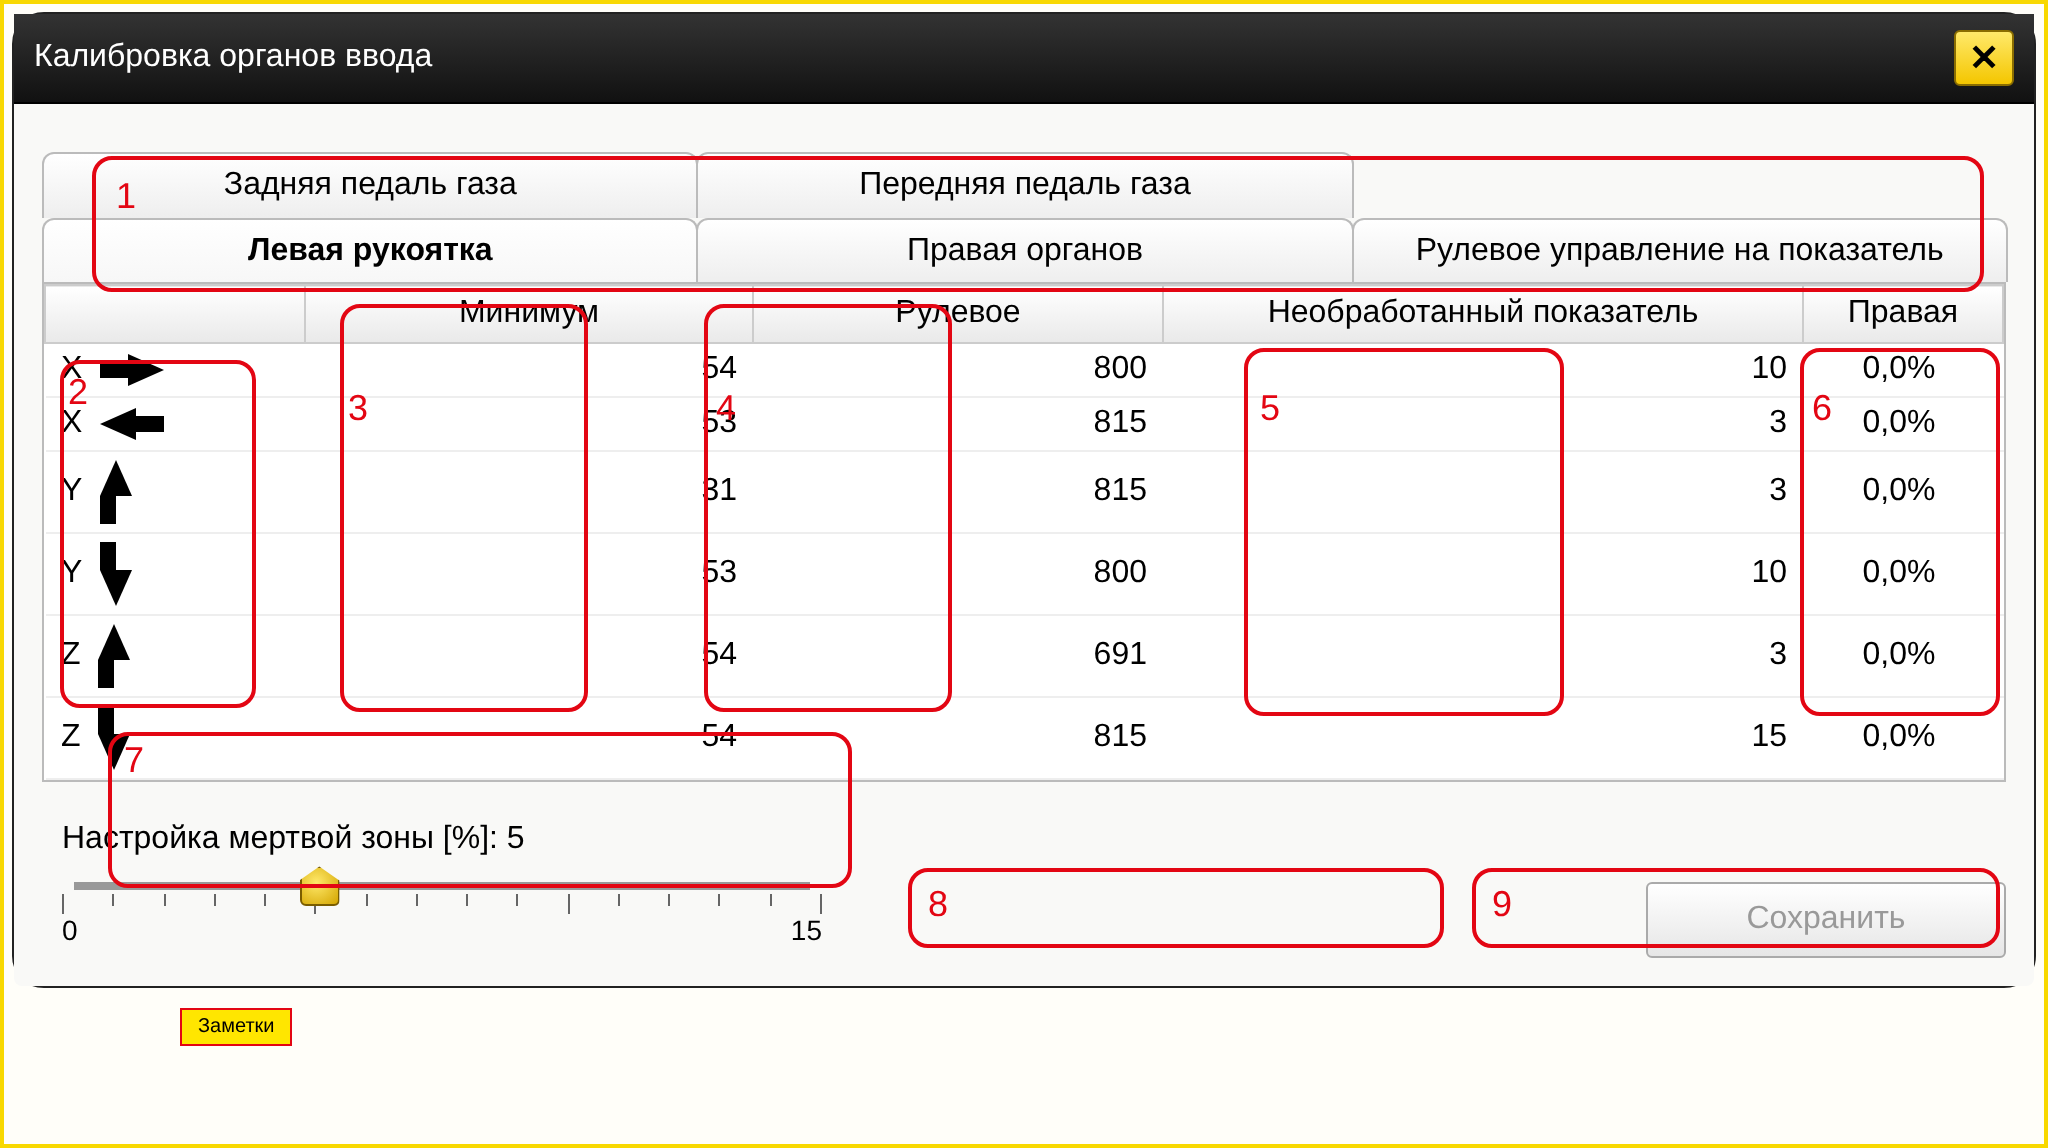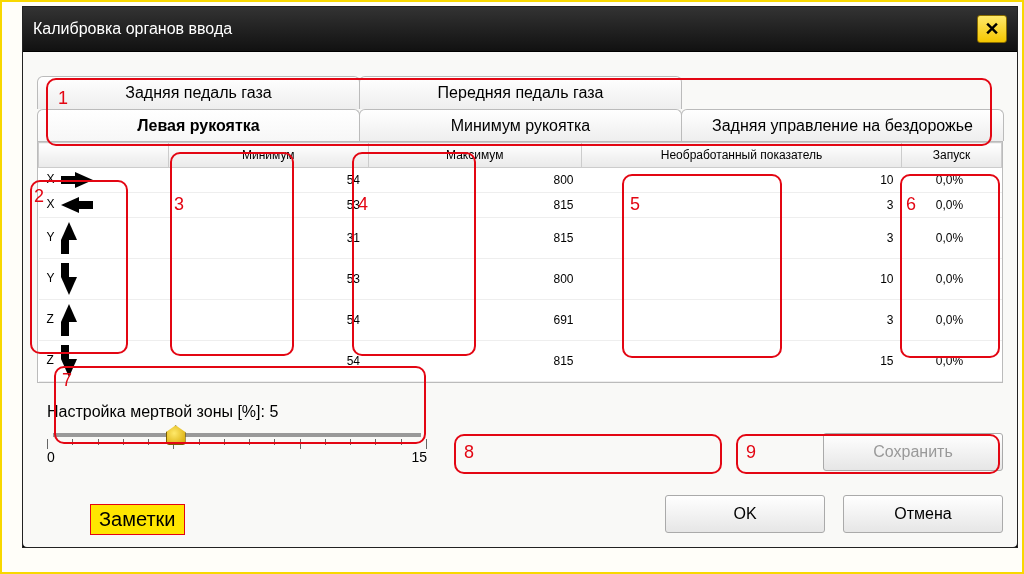--- a/index.html
+++ b/index.html
@@ -7,24 +7,24 @@
     font-family: Arial, sans-serif;
     background: #fffef9;
     width: 1024px;
     height: 574px;
     position: relative;
     overflow: hidden;
     border: 2px solid #f8d800;
   }
   .window {
     position: absolute;
-    top: 4px; left: 20px; right: 4px;
+    top: 4px; left: 4px; right: 4px;
     background: #000;
     border: 1px solid #222;
-    border-radius: 0;
+    border-radius: 16px;
   }
   .titlebar {
     background: linear-gradient(#333, #111);
     color: #fff;
     padding: 8px 10px;
     font-size: 16px;
     display: flex;
     justify-content: space-between;
     align-items: center;
     border-bottom: 1px solid #000;
@@ -60,21 +60,21 @@
   }
   .tab.active {
     background: linear-gradient(#fff,#f7f7f7);
     font-weight: bold;
   }
   .tab.blank { background: transparent; border-color: transparent; cursor: default; }
   .table-wrap {
     border: 1px solid #bbb;
     background: #fff;
   }
-  table { width: 100%; border-collapse: collapse; font-size: 12px; }
+  table { width: 100%; border-collapse: collapse; font-size: 16px; }
   th {
     background: linear-gradient(#fff,#e9e9e9);
     border: 1px solid #ccc;
     padding: 5px 8px;
     font-weight: normal;
     text-align: center;
   }
   td {
     border-bottom: 1px solid #eee;
     padding: 4px 8px;
@@ -166,21 +166,21 @@
     color: #e30613;
     font-size: 18px;
     font-weight: normal;
     pointer-events: none;
   }
   .notes-badge {
     position: absolute;
     background: #ffe600;
     border: 1px solid #e30613;
     color: #000;
-    font-size: 20px;
+    font-size: 10px;
     padding: 3px 8px;
   }
 </style>
 </head>
 <body>
 
 <div class="window">
   <div class="titlebar">
     <span>Калибровка органов ввода</span>
     <div class="close-btn">
@@ -189,33 +189,33 @@
   </div>
   <div class="content">
 
     <div class="tabrow">
       <div class="tab"><span>Задняя педаль газа</span></div>
       <div class="tab"><span>Передняя педаль газа</span></div>
       <div class="tab blank"><span></span></div>
     </div>
     <div class="tabrow">
       <div class="tab active"><span>Левая рукоятка</span></div>
-      <div class="tab"><span>Минимум рукоятка</span></div>
-      <div class="tab"><span>Задняя управление на бездорожье</span></div>
+      <div class="tab"><span>Правая органов</span></div>
+      <div class="tab"><span>Рулевое управление на показатель</span></div>
     </div>
 
     <div class="table-wrap">
       <table>
         <thead>
           <tr>
             <th style="width:130px"></th>
             <th>Минимум</th>
-            <th>Максимум</th>
+            <th>Рулевое</th>
             <th style="width:320px">Необработанный показатель</th>
-            <th style="width:100px">Запуск</th>
+            <th style="width:100px">Правая</th>
           </tr>
         </thead>
         <tbody id="tbody">
             <tr>
               <td class="axis">X&nbsp;&nbsp;<span style="display:inline-block;line-height:0;vertical-align:middle;"><span class="bar-h"></span><span class="arrow arrow-right-fill"></span></span></td>
               <td>54</td>
               <td>800</td>
               <td>10</td>
               <td class="mode">0,0%</td>
             </tr>
@@ -286,24 +286,20 @@
           <span>0</span>
           <span>15</span>
         </div>
       </div>
 
       <div class="btnrow" style="flex:1;">
         <div class="btn disabled"><span>Сохранить</span></div>
       </div>
     </div>
 
-    <div class="bottom-row">
-      <div class="btn" style="min-width:160px"><span>OK</span></div>
-      <div class="btn" style="min-width:160px"><span>Отмена</span></div>
-    </div>
 
   </div>
 </div>
 
 <div class="annot" style="top:76px; left:44px; width:946px; height:68px;"></div>
 <span class="annot-num" style="top:86px; left:56px;">1</span>
 
 <div class="annot" style="top:178px; left:28px; width:98px; height:174px;"></div>
 <span class="annot-num" style="top:184px; left:32px;">2</span>
 

